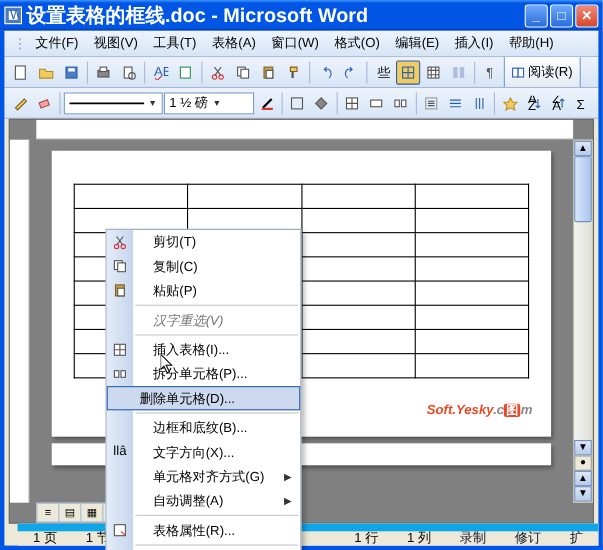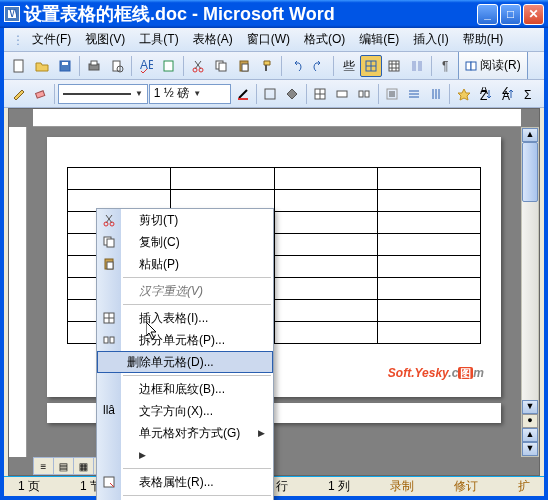--- a/index.html
+++ b/index.html
@@ -31,23 +31,23 @@
 .scroll-v .arr { position: absolute; left: 0; right: 0; height: 14px; background: linear-gradient(to bottom,#dbe7f8,#b6cceb); border: 1px solid #6f8fbe; font-size: 9px; text-align: center; }
 .page-container { position: absolute; top: 18px; left: 18px; right: 18px; bottom: 18px; overflow: hidden; background: #808080; padding: 10px 20px; }
 .page { background: #fff; width: 100%; height: 260px; box-shadow: 2px 2px 4px rgba(0,0,0,0.4); padding: 30px 20px; position: relative; }
 .doc-table { border-collapse: collapse; width: 100%; }
 .doc-table td { border: 1px solid #000; height: 22px; }
 .watermark { position: absolute; right: 17px; bottom: 16px; color: #ea4a28; font-style: italic; font-weight: bold; font-family: Georgia, serif; font-size: 15px; }
 .watermark .g { color: #888; }
 .viewbar { position: absolute; bottom: 0; left: 24px; height: 18px; display: flex; background: #ece9d8; }
 .viewbtn { width: 20px; height: 18px; border: 1px solid #a6b8d6; border-right: none; display: flex; align-items: center; justify-content: center; font-size: 10px; }
 .viewbtn:last-child { border-right: 1px solid #a6b8d6; }
-.statusbar { position: absolute; bottom: 4px; left: 4px; right: 4px; height: 20px; background: #ece9d8; border-top: 1px solid #0ea5e9; display: flex; align-items: center; font-size: 11px; padding: 0 8px; gap: 28px; }
+.statusbar { position: absolute; bottom: 4px; left: 16px; right: 4px; height: 20px; background: #ece9d8; border-top: 7px solid #0ea5e9; display: flex; align-items: center; font-size: 11px; padding: 0 8px; gap: 14px; }
 .statusbar .cell { padding: 0 6px; }
-.statusbar .dim { color: #a16207; }
+.statusbar .dim { color: #0f172a; }
 .context-menu { position: absolute; left: 96px; top: 208px; width: 178px; background: #fff; border: 1px solid #98a6b9; box-shadow: 3px 3px 5px rgba(0,0,0,0.3); z-index: 100; }
 .context-menu .strip { position: absolute; left: 0; top: 0; bottom: 0; width: 24px; background: linear-gradient(to right,#e3ecf8,#c6d6ee); }
 .cm-item { position: relative; height: 22px; display: flex; align-items: center; padding-left: 42px; padding-right: 8px; cursor: default; }
 .cm-item.highlight { background: #ccd9ee; border: 1px solid #2a5fb0; margin: 0; padding-left: 29px; }
 .cm-item .lbl { flex: 1; }
 .cm-item.disabled { color: #737373; font-style: italic; }
 .cm-item .sub { font-size: 9px; color: #333; }
 .cm-sep { height: 1px; background: #c6c6c6; margin: 2px 2px 2px 26px; position: relative; }
 .cm-icon { position: absolute; left: 3px; width: 18px; height: 18px; display: flex; align-items: center; justify-content: center; }
 .cursor { position: absolute; left: 146px; top: 322px; z-index: 200; pointer-events: none; }
@@ -465,20 +465,21 @@
           <text x="1" y="10" font-size="9">llâ</text>
         </svg>
       </span>
       <span class="lbl">文字方向(X)...</span>
     </div>
   <div class="cm-item">
       <span class="lbl">单元格对齐方式(G)</span>
       <span class="sub">▶</span>
     </div>
   <div class="cm-item">
+      <span class="lbl">自动调整(A)</span>
       <span class="sub">▶</span>
     </div>
   <div class="cm-sep"></div>
   <div class="cm-item">
       <span class="cm-icon">
         <svg width="14" height="14">
           <rect x="2" y="2" width="10" height="10" fill="#fff" stroke="#555"></rect>
           <path d="M8 8l4 4" stroke="#d33"></path>
         </svg>
       </span>

